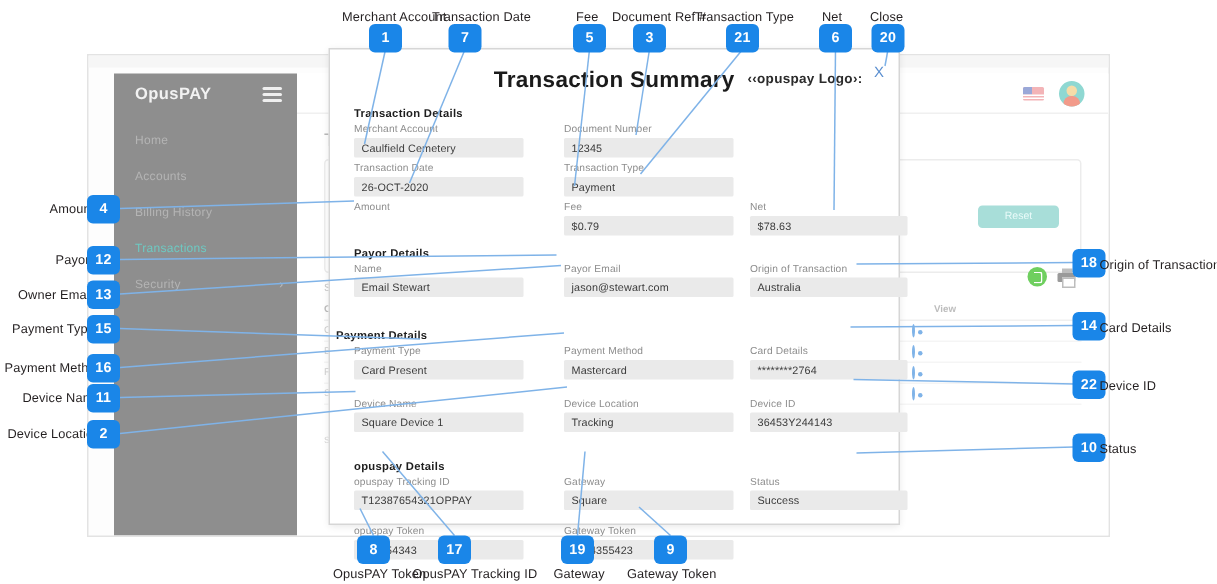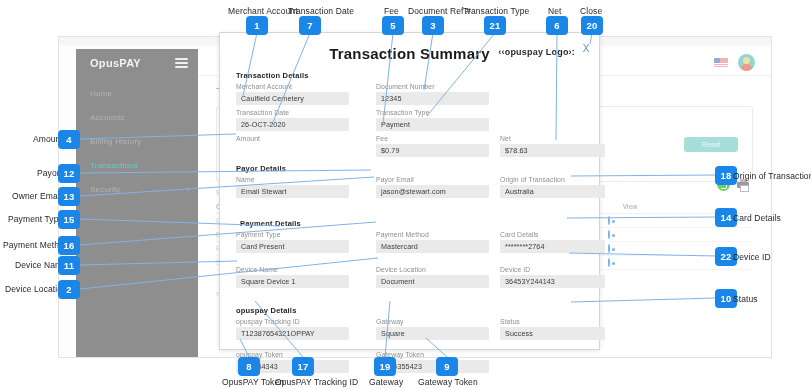--- a/index.html
+++ b/index.html
@@ -18,21 +18,21 @@
   }
   .badge{
     position:absolute;background:#1a86e8;color:#fff;border-radius:4px;
     font-size:9.5px;font-weight:700;display:flex;align-items:center;
     justify-content:center;width:22px;height:19px;letter-spacing:.2px;
   }
 
   
   .app-window{
     position:absolute;left:58px;top:36px;width:680px;height:320px;
-    background:#fdfdfd;border:1px solid #e3e3e3;overflow:hidden;padding-left:32px;
+    background:#fdfdfd;border:1px solid #e3e3e3;overflow:hidden;
   }
   .app-topstrip{position:absolute;left:0;top:0;width:100%;height:8px;background:#f6f6f6;}
   .app-topstrip .dots{position:absolute;left:290px;top:2px;width:26px;height:3px;background:#d8d8d8;border-radius:2px;}
 
   .sidebar{
     position:absolute;left:17px;top:12px;width:122px;height:308px;background:#8e8e8e;
   }
   .sb-brand{
     height:28px;display:flex;align-items:center;justify-content:space-between;
     padding:0 10px 0 14px;color:#f2f2f2;font-size:11px;font-weight:700;letter-spacing:.3px;
@@ -292,41 +292,41 @@
         <div class="fld" style="left:140px;top:0;">
             <div class="lbl">Payor Email</div>
             <div class="val w-b">jason@stewart.com</div>
           </div>
         <div class="fld" style="left:264px;top:0;">
             <div class="lbl">Origin of Transaction</div>
             <div class="val w-c">Australia</div>
           </div>
       </div>
 
-      <div class="sec-title" style="position:absolute;left:20px;top:152px;">Payment Details</div>
+      <div class="sec-title" style="position:absolute;left:4px;top:152px;">Payment Details</div>
       <div class="grid" style="position:absolute;left:16px;top:164px;right:16px;height:66px;">
         <div class="fld" style="left:0;top:0;">
             <div class="lbl">Payment Type</div>
             <div class="val w-a">Card Present</div>
           </div>
         <div class="fld" style="left:140px;top:0;">
             <div class="lbl">Payment Method</div>
             <div class="val w-b">Mastercard</div>
           </div>
         <div class="fld" style="left:264px;top:0;">
             <div class="lbl">Card Details</div>
             <div class="val w-c">********2764</div>
           </div>
         <div class="fld" style="left:0;top:35px;">
             <div class="lbl">Device Name</div>
             <div class="val w-a">Square Device 1</div>
           </div>
         <div class="fld" style="left:140px;top:35px;">
             <div class="lbl">Device Location</div>
-            <div class="val w-b">Document</div>
+            <div class="val w-b">Tracking</div>
           </div>
         <div class="fld" style="left:264px;top:35px;">
             <div class="lbl">Device ID</div>
             <div class="val w-c">36453Y244143</div>
           </div>
       </div>
 
       <div class="sec-title" style="position:absolute;left:16px;top:239px;">opuspay Details</div>
       <div class="grid" style="position:absolute;left:16px;top:251px;right:16px;height:62px;">
         <div class="fld" style="left:0;top:0;">

